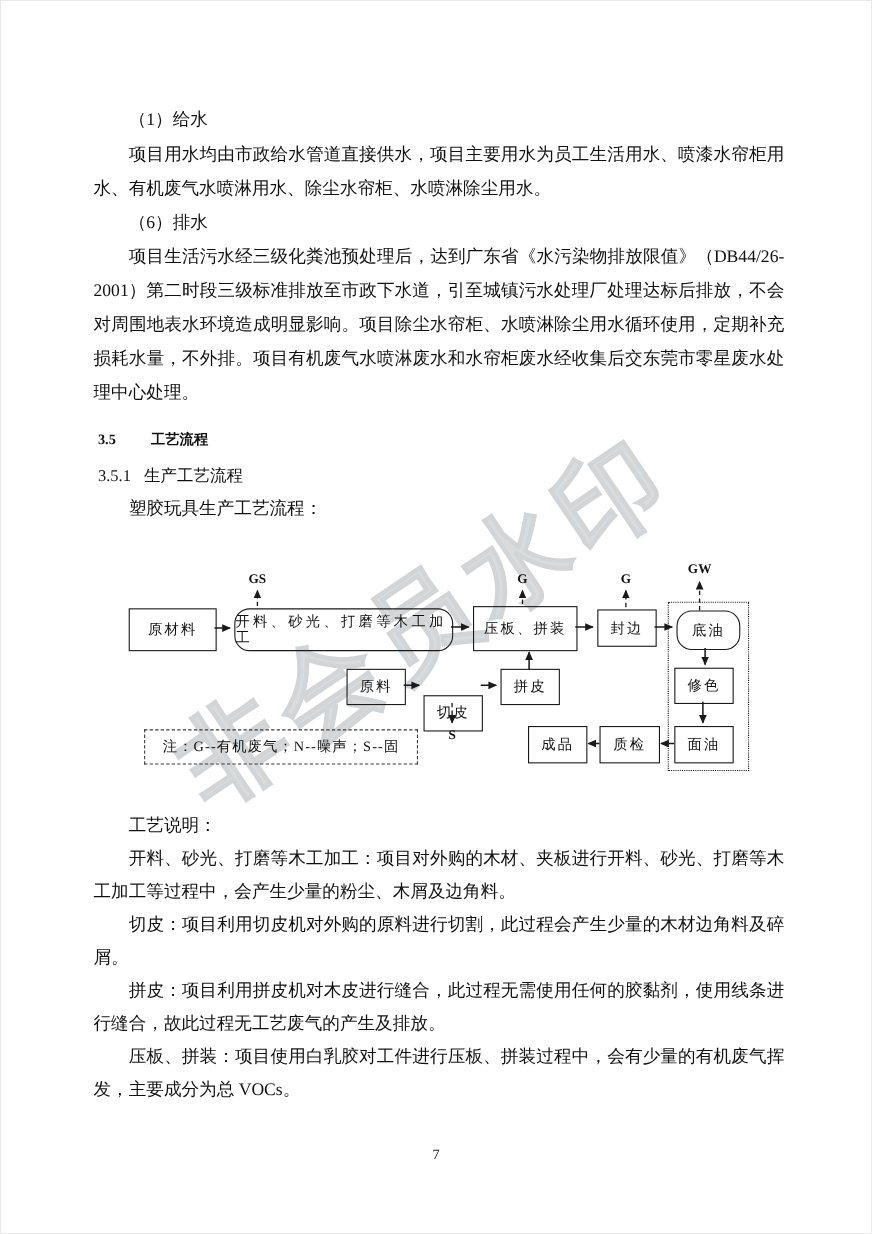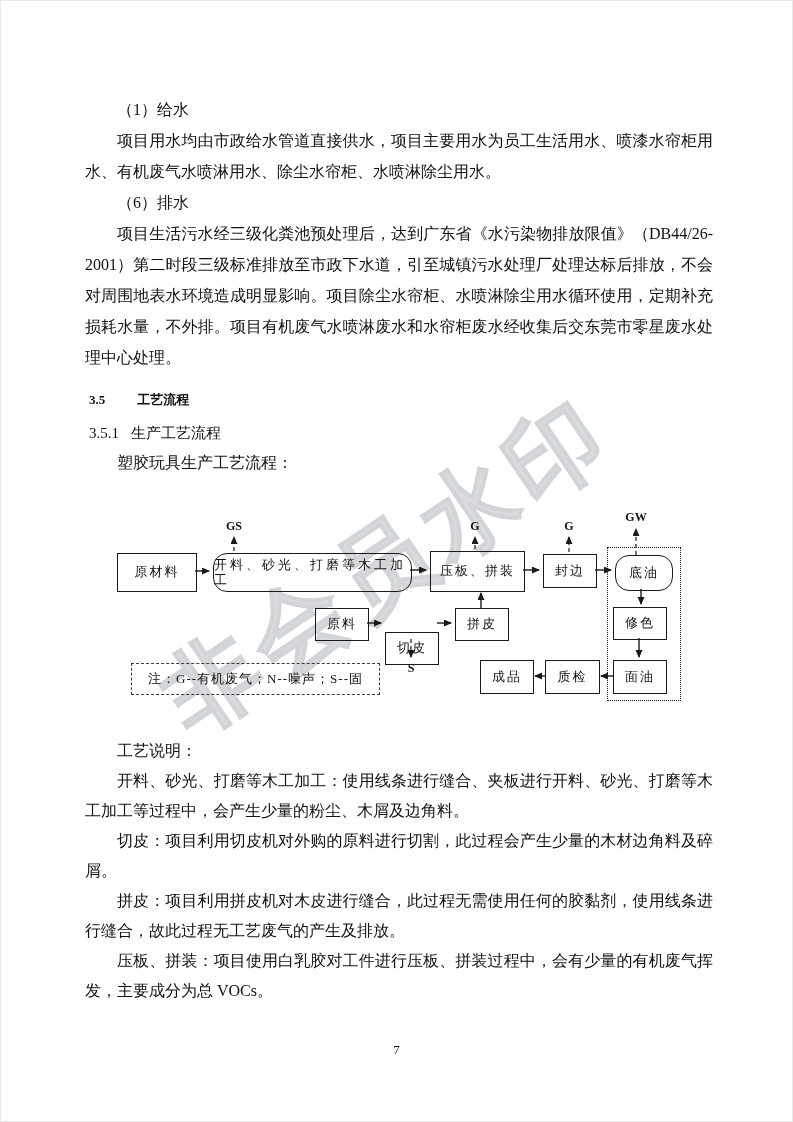--- a/index.html
+++ b/index.html
@@ -108,21 +108,21 @@
     <div class="em-label" style="left:475px;top:14px;">G</div>
     <div class="em-label" style="left:569px;top:14px;">G</div>
     <div class="em-label" style="left:636px;top:5px;">GW</div>
     <div class="em-label" style="left:411px;top:156px;">S</div>
 
     <div class="note-box" style="left:131px;top:158px;width:247px;height:30px;">注：G--有机废气；N--噪声；S--固</div>
   </div>
 
   <div class="content-bottom">
     <p>工艺说明：</p>
-    <p>开料、砂光、打磨等木工加工：使用线条进行缝合、夹板进行开料、砂光、打磨等木工加工等过程中，会产生少量的粉尘、木屑及边角料。</p>
+    <p>开料、砂光、打磨等木工加工：项目对外购的木材、夹板进行开料、砂光、打磨等木工加工等过程中，会产生少量的粉尘、木屑及边角料。</p>
     <p>切皮：项目利用切皮机对外购的原料进行切割，此过程会产生少量的木材边角料及碎屑。</p>
     <p>拼皮：项目利用拼皮机对木皮进行缝合，此过程无需使用任何的胶黏剂，使用线条进行缝合，故此过程无工艺废气的产生及排放。</p>
     <p>压板、拼装：项目使用白乳胶对工件进行压板、拼装过程中，会有少量的有机废气挥发，主要成分为总 VOCs。</p>
   </div>
 
   <div class="page-number">7</div>
 
 </div>
 
 </body></html>

